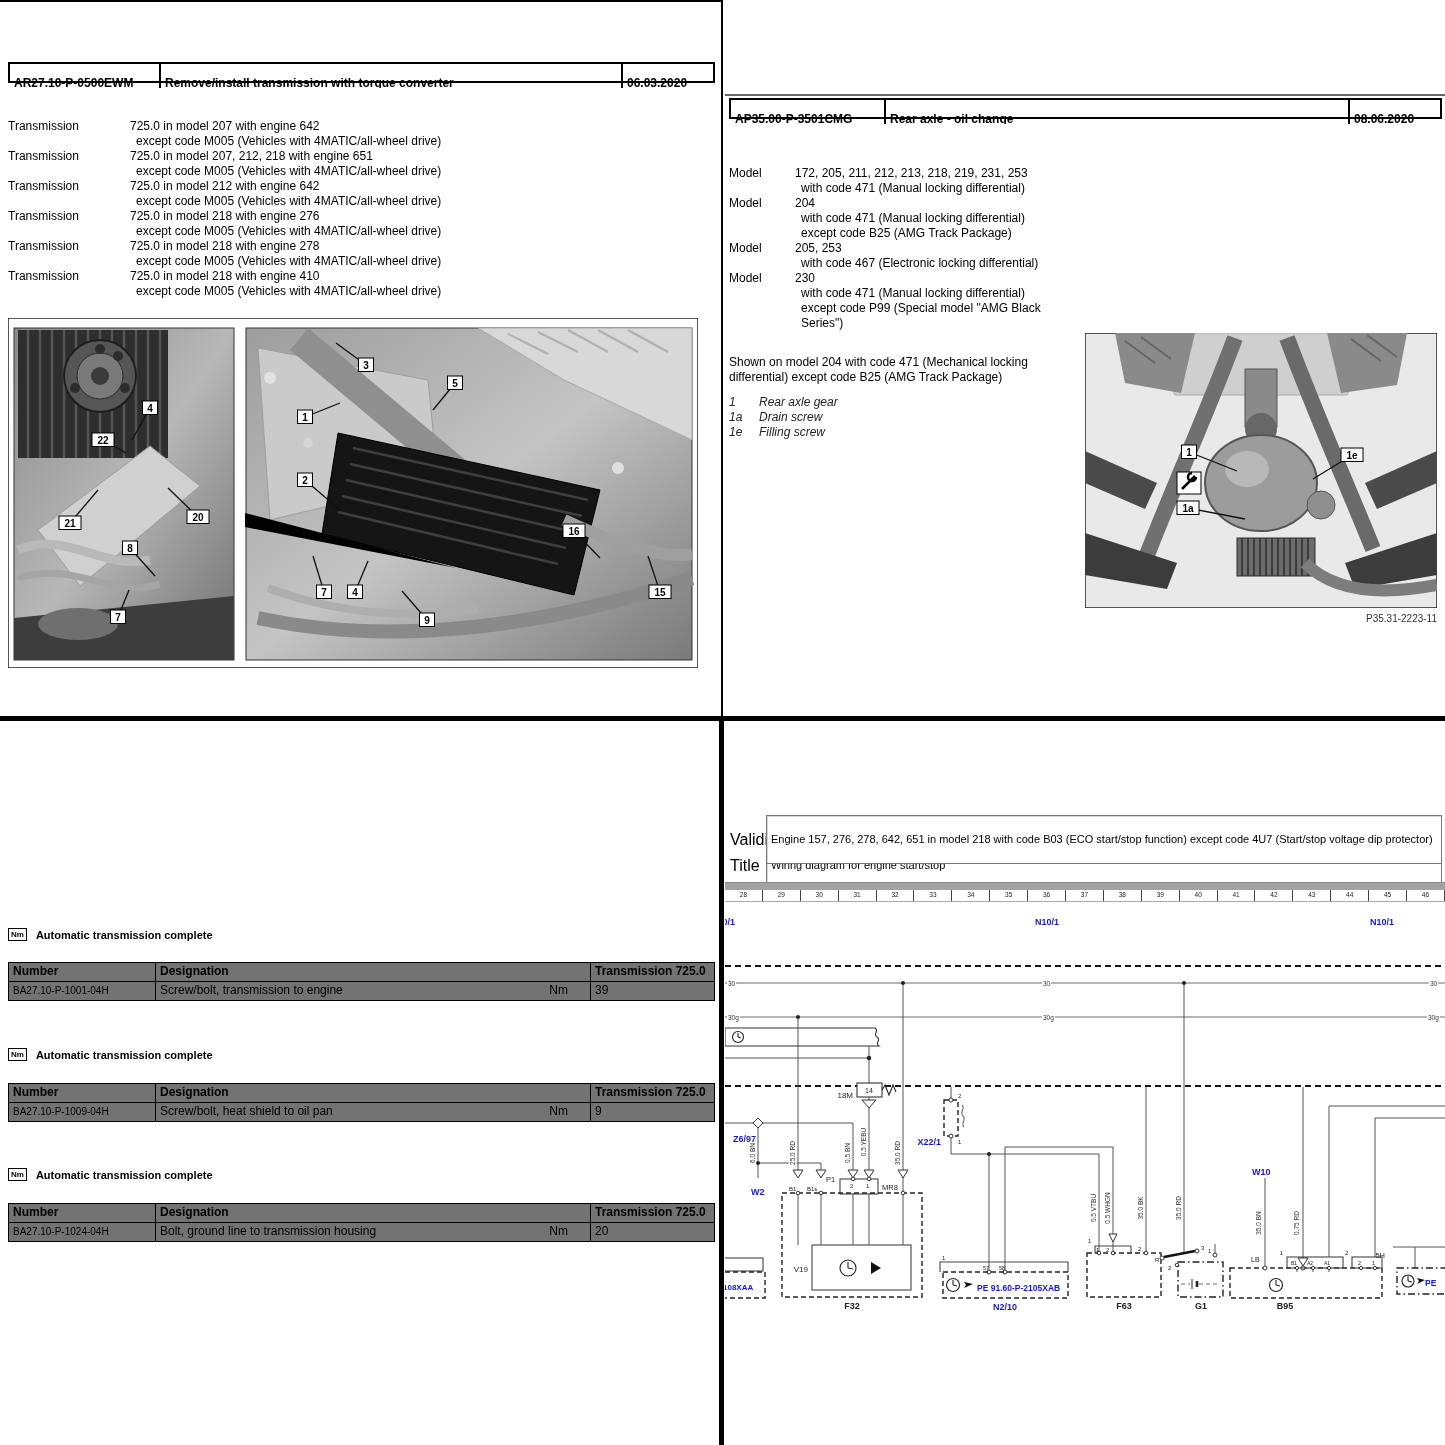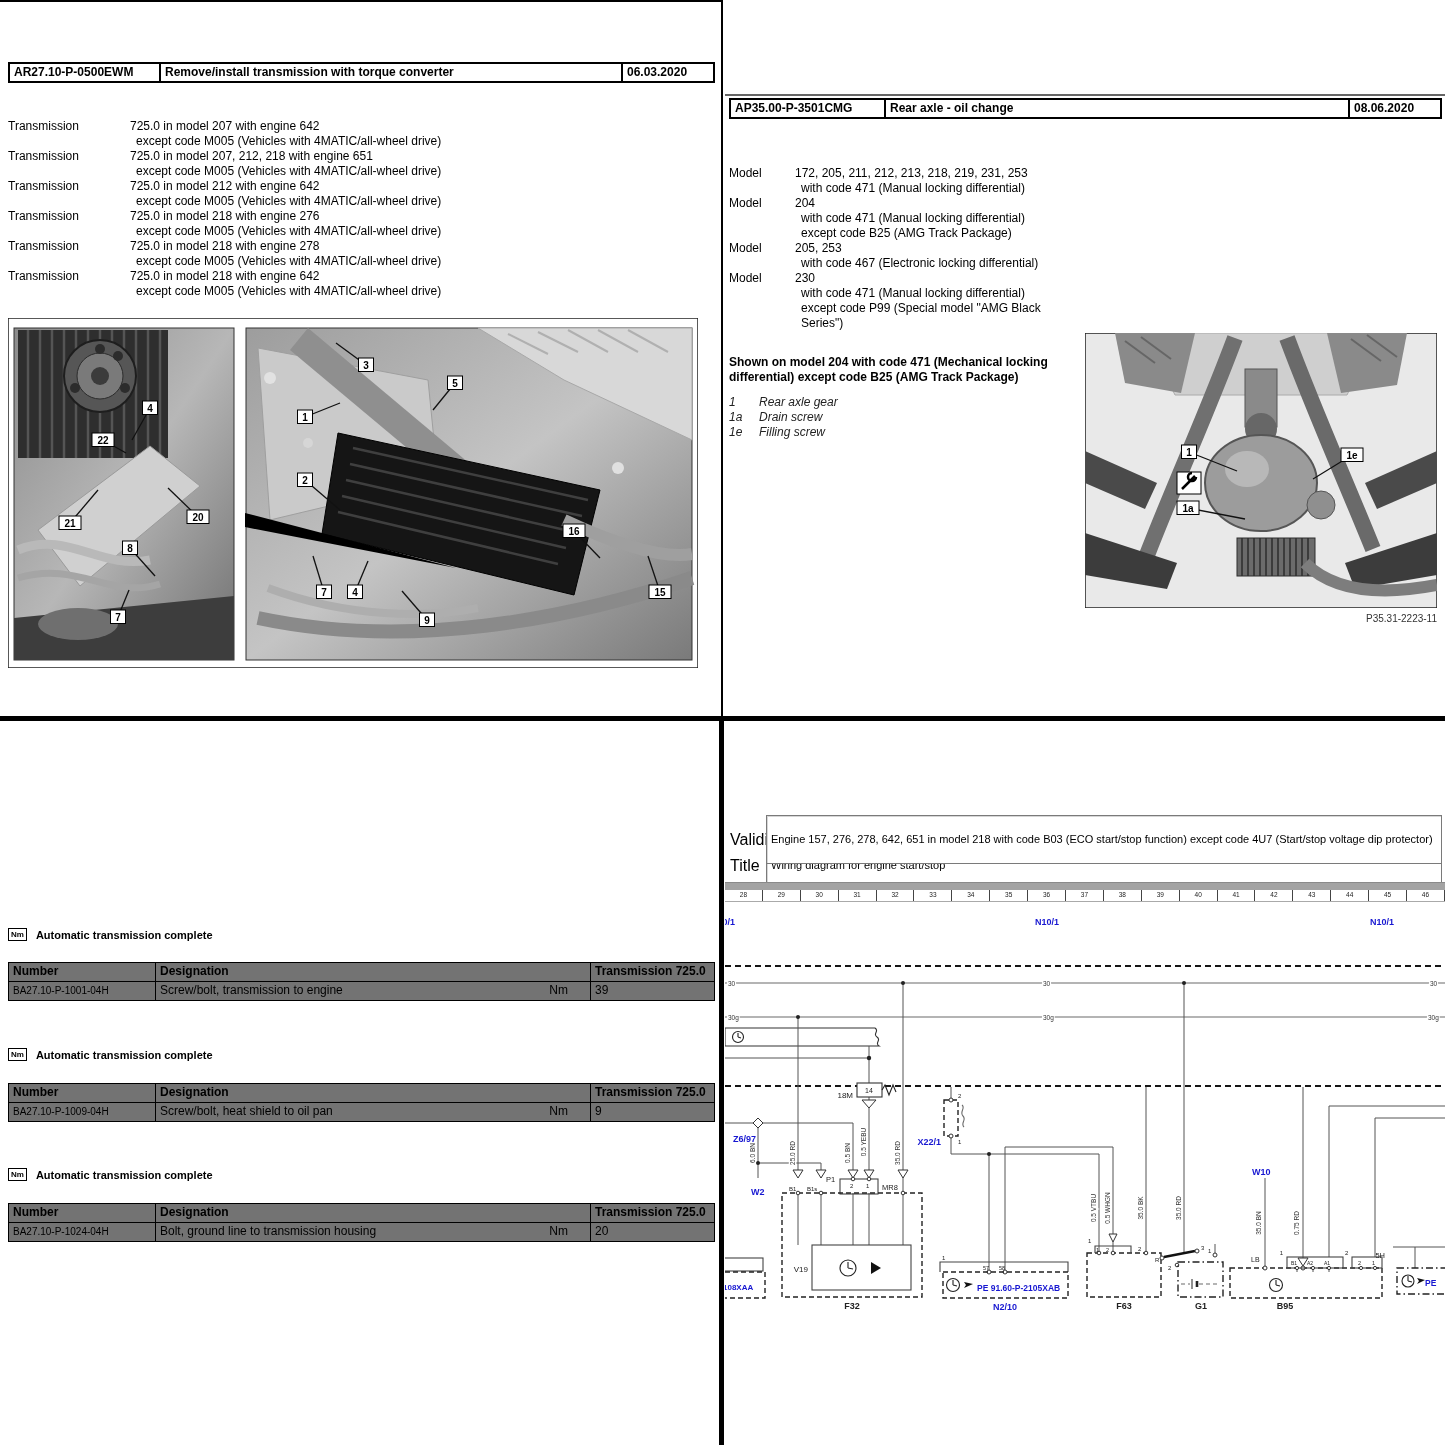--- a/index.html
+++ b/index.html
@@ -2,34 +2,34 @@
 <html><head>
 <meta charset="utf-8">
 <style>
   html,body{margin:0;padding:0;background:#fff}
   #page{position:relative;width:1445px;height:1445px;background:#fff;
         font-family:"Liberation Sans",sans-serif;color:#000;overflow:hidden}
 
   
   .dochdr{position:absolute;display:flex;border:2px solid #000;background:#fff;
           font-weight:bold;font-size:12px;height:17px;line-height:15px}
-  .dochdr>div{padding:1px 4px;white-space:nowrap;overflow:hidden}
+  .dochdr>div{padding:12px 4px;white-space:nowrap;overflow:hidden}
   .dochdr .c1{border-right:2px solid #000}
   .dochdr .c2{flex:1}
   .dochdr .c3{border-left:2px solid #000}
 
   
   .speclist{position:absolute;font-size:12px;font-weight:normal;line-height:15px}
   .srow{display:flex}
   .slabel{flex:none}
   #tl-list .slabel{width:122px}
   #tr-list .slabel{width:66px}
   .sval.note{padding-left:6px}
 
-  .shown{position:absolute;font-size:12px;font-weight:bold;line-height:15px}
+  .shown{position:absolute;font-size:12px;font-weight:normal;line-height:15px}
   .legend{position:absolute;font-size:12px;font-style:italic;line-height:15px;color:#222}
   .legend .lk{display:inline-block;width:30px}
 
   
   .nm-head{position:absolute;display:flex;align-items:center;gap:9px}
   .nm-box{border:1px solid #000;font-size:8px;font-weight:bold;padding:1px 2px;line-height:9px}
   .nm-title{font-size:11px;font-weight:bold}
   .ttable{position:absolute;display:grid;grid-template-columns:147px 435px 123px;
           border:1px solid #000;font-size:12px;background:#737373}
   .ttable>div{border-right:1px solid #000;border-bottom:1px solid #000;
@@ -132,21 +132,21 @@
       <div class="srow">
         <span class="slabel">Transmission</span>
         <span class="sval">725.0 in model 218 with engine 278</span>
       </div>
       <div class="srow">
         <span class="slabel"></span>
         <span class="sval note">except code M005 (Vehicles with 4MATIC/all-wheel drive)</span>
       </div>
       <div class="srow">
         <span class="slabel">Transmission</span>
-        <span class="sval">725.0 in model 218 with engine 642</span>
+        <span class="sval">725.0 in model 218 with engine 410</span>
       </div>
       <div class="srow">
         <span class="slabel"></span>
         <span class="sval note">except code M005 (Vehicles with 4MATIC/all-wheel drive)</span>
       </div>
     </div>
 
   <svg class="figsvg" style="left:8px;top:318px" width="690" height="350" viewBox="0 0 690 350">
     <defs>
       <linearGradient id="gA" x1="0" y1="0" x2="1" y2="1">

